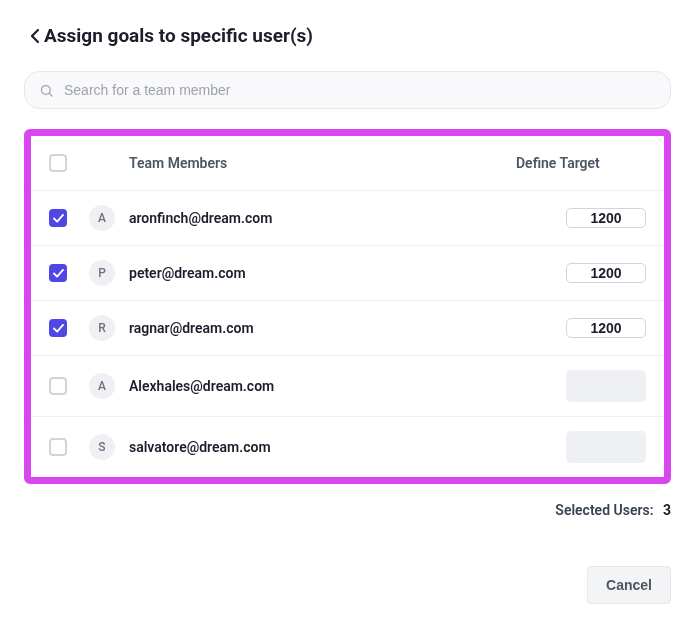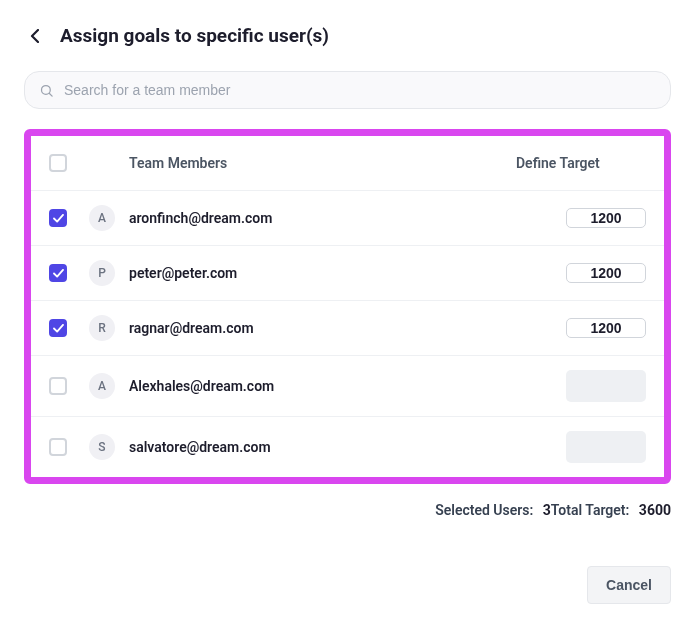--- a/index.html
+++ b/index.html
@@ -7,21 +7,21 @@
     font-family: -apple-system, BlinkMacSystemFont, "Segoe UI", Roboto, Helvetica, Arial, sans-serif;
     background: #ffffff;
     color: #1d1d2c;
     width: 695px;
     height: 618px;
     padding: 24px;
   }
   .header {
     display: flex;
     align-items: center;
-    gap: 16px;
+    gap: 0;
     margin-bottom: 24px;
   }
   .back-btn {
     width: 20px;
     height: 20px;
     display: flex;
     align-items: center;
     justify-content: center;
     cursor: pointer;
     color: #1d1d2c;
@@ -219,21 +219,21 @@
         <div class="col-check">
           <div class="checkbox checked">
             <svg width="11" height="9" viewBox="0 0 12 10">
               <path d="M1 5l3.5 3.5L11 1" stroke="#fff" stroke-width="2" fill="none" stroke-linecap="round" stroke-linejoin="round"></path>
             </svg>
           </div>
         </div>
         <div class="col-avatar">
           <div class="avatar">P</div>
         </div>
-        <div class="col-name">peter@peter.com</div>
+        <div class="col-name">peter@dream.com</div>
         <div class="col-target">
           <input class="target-input" value="1200" style="">
         </div>
       </div>
       <div class="row">
         <div class="col-check">
           <div class="checkbox checked">
             <svg width="11" height="9" viewBox="0 0 12 10">
               <path d="M1 5l3.5 3.5L11 1" stroke="#fff" stroke-width="2" fill="none" stroke-linecap="round" stroke-linejoin="round"></path>
             </svg>
@@ -272,21 +272,17 @@
         </div>
       </div>
     </div>
 </div>
 
 <div class="summary">
   <div>
     <span class="lbl">Selected Users:</span>
     <span class="val">3</span>
   </div>
-  <div>
-    <span class="lbl">Total Target:</span>
-    <span class="val">3600</span>
-  </div>
 </div>
 
 <div class="footer">
   <button class="btn btn-cancel">Cancel</button>
 </div>
 
 </body></html>

